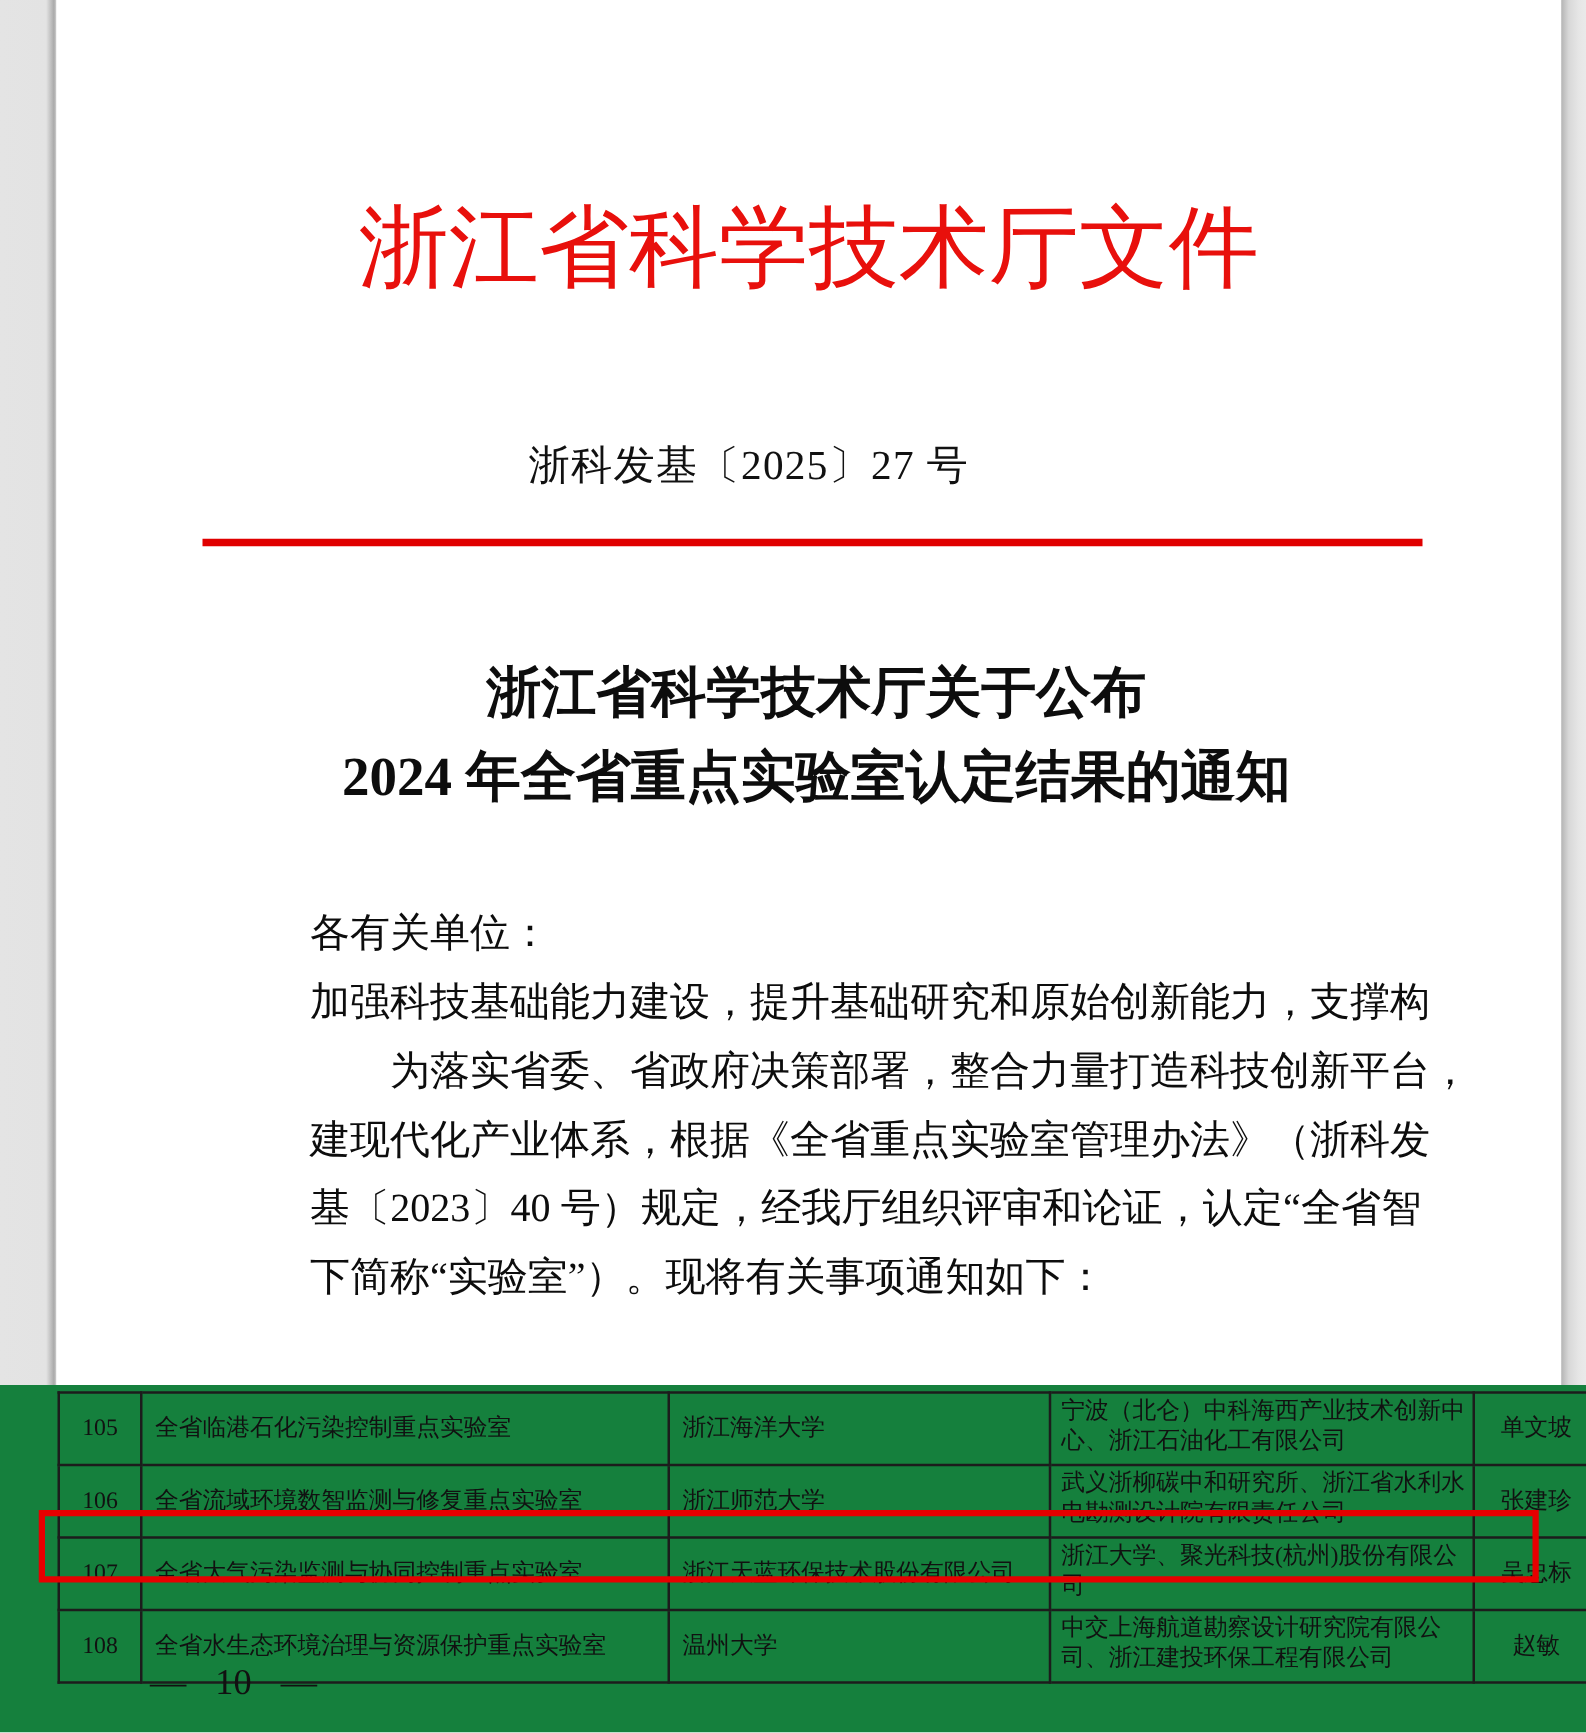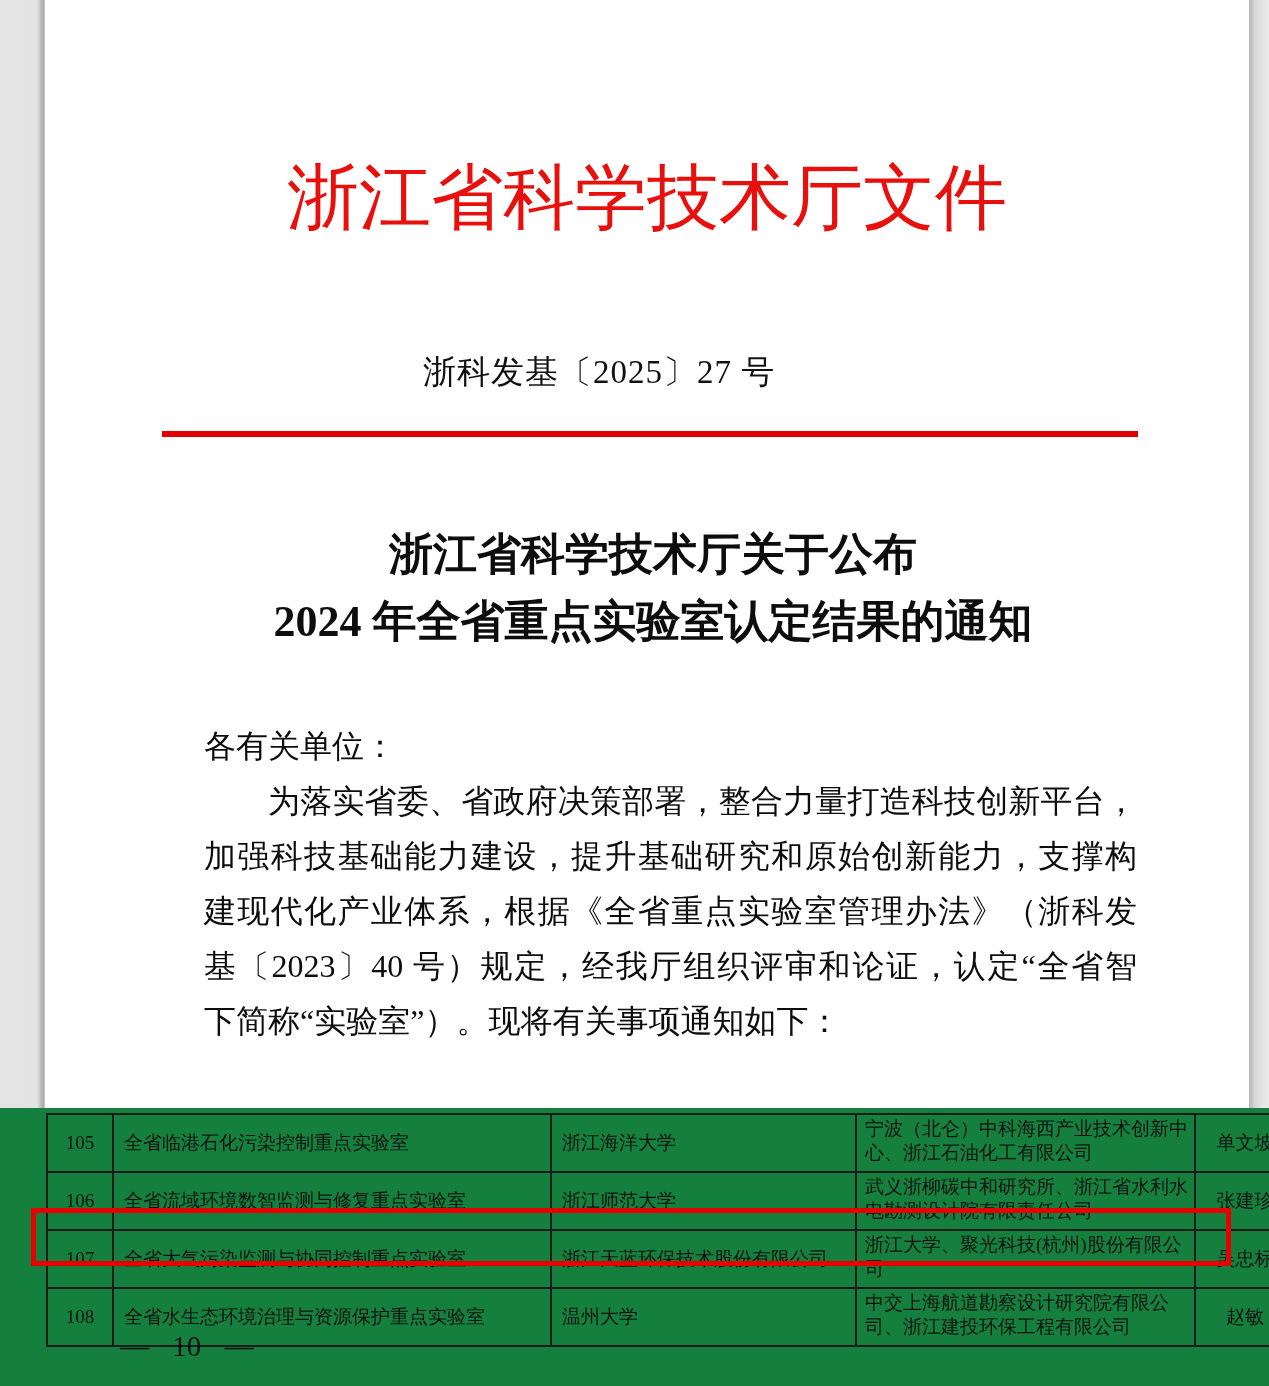--- a/index.html
+++ b/index.html
@@ -18,34 +18,34 @@
   .doc-number{position:absolute;left:45px;width:1108px;top:350px;
     text-align:center;font-size:33px;color:#111;letter-spacing:1px;}
   .red-rule{position:absolute;left:162px;top:431px;width:976px;height:6px;background:#e00000;}
 
   .notice-title{position:absolute;left:51px;width:1204px;top:521px;text-align:center;
     font-size:44px;font-weight:bold;color:#0d0d0d;line-height:67px;}
 
   .body-block{position:absolute;left:204px;top:719px;width:933px;
     font-size:32px;color:#0d0d0d;}
   .body-line{height:55px;line-height:55px;white-space:nowrap;
-    text-align:justify;text-align-last:justify;}
+    text-align:justify;text-align-last:justify;margin-left:44px;}
   .body-line.salutation{text-align-last:left;}
   .body-line.indent{text-indent:64px;}
   .body-line.last{text-align-last:left;}
 
   
   .table-sheet{position:absolute;left:0;top:1108px;width:1269px;height:278px;background:#15803d;}
   table.labs{position:absolute;left:46px;top:5px;width:1168px;
     border-collapse:collapse;table-layout:fixed;
     font-size:19px;color:#111;}
   table.labs td{border:2px solid #1c1c1c;vertical-align:middle;
     line-height:24px;overflow:hidden;}
   td.c-num{text-align:center;width:62px;}
-  td.c-lab{width:402px;padding:2px 24px 2px 10px;}
+  td.c-lab{width:402px;padding:2px 8px 2px 10px;}
   td.c-host{width:285px;padding:2px 8px 2px 10px;}
   td.c-part{width:323px;padding:2px 6px 6px 8px;}
   td.c-dir{text-align:center;width:96px;}
   tr.r105{height:51px;} tr.r106{height:50px;} tr.r107{height:49px;} tr.r108{height:48px;}
 
   .highlight-box{position:absolute;left:31px;top:1208px;width:1190px;height:48px;
     border:5px solid #e60000;background:transparent;}
 
   .page-footer{position:absolute;left:72px;top:1330px;font-size:29px;color:#111;
     word-spacing:16px;white-space:nowrap;margin-left:48px;}
@@ -64,22 +64,22 @@
 
   <div class="red-rule"></div>
 
   <div class="notice-title">
     <div>浙江省科学技术厅关于公布</div>
     <div>2024 年全省重点实验室认定结果的通知</div>
   </div>
 
   <div class="body-block">
     <div class="body-line salutation">各有关单位：</div>
+    <div class="body-line">加强科技基础能力建设，提升基础研究和原始创新能力，支撑构</div>
     <div class="body-line indent">为落实省委、省政府决策部署，整合力量打造科技创新平台，</div>
-    <div class="body-line">加强科技基础能力建设，提升基础研究和原始创新能力，支撑构</div>
     <div class="body-line">建现代化产业体系，根据《全省重点实验室管理办法》（浙科发</div>
     <div class="body-line">基〔2023〕40 号）规定，经我厅组织评审和论证，认定“全省智</div>
     <div class="body-line last">下简称“实验室”）。现将有关事项通知如下：</div>
   </div>
 
   <div class="table-sheet">
     <table class="labs">
       <tbody>
         <tr class="r105">
           <td class="c-num">105</td>

